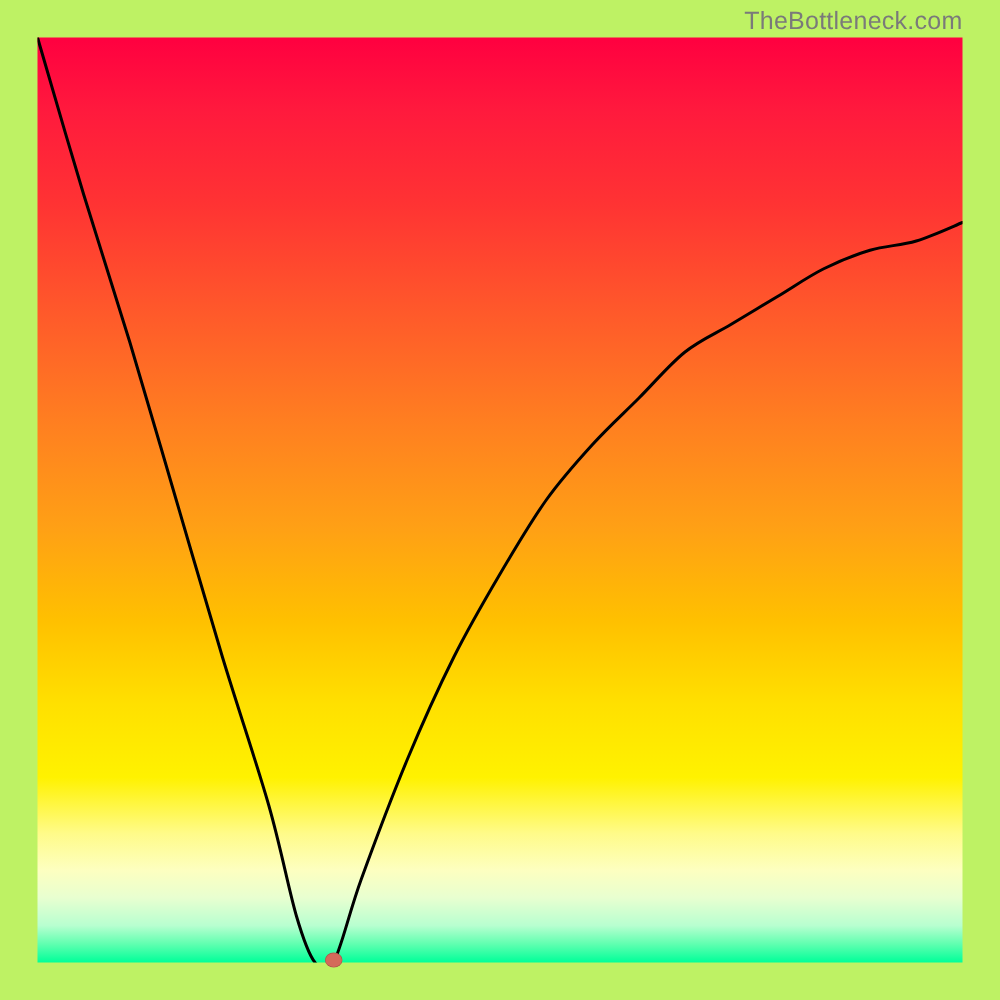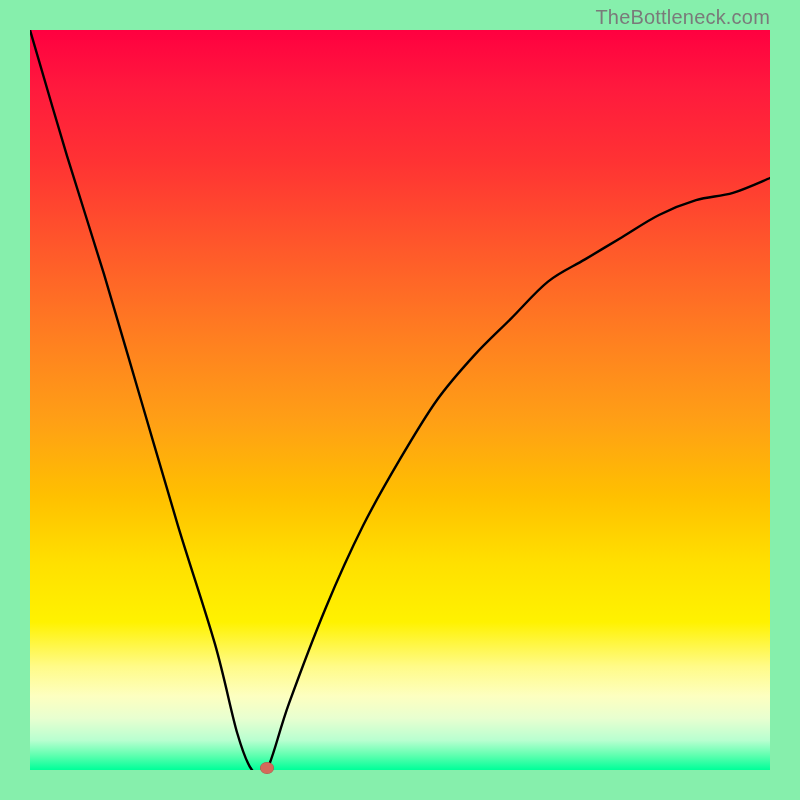--- a/index.html
+++ b/index.html
@@ -1,20 +1,20 @@
 <!DOCTYPE html>
 <html><head>
 <meta charset="utf-8">
 <style>
   * { margin: 0; padding: 0; box-sizing: border-box; }
   html, body { width: 800px; height: 800px; overflow: hidden; background: #000; }
   .frame {
     width: 800px;
     height: 800px;
-    background: #86efac;
+    background: #bef264;
     position: relative;
   }
   .plot-area {
     position: absolute;
     left: 30px;
     top: 30px;
     width: 740px;
     height: 740px;
     background: linear-gradient(to bottom,
       #ff0040 0%,

